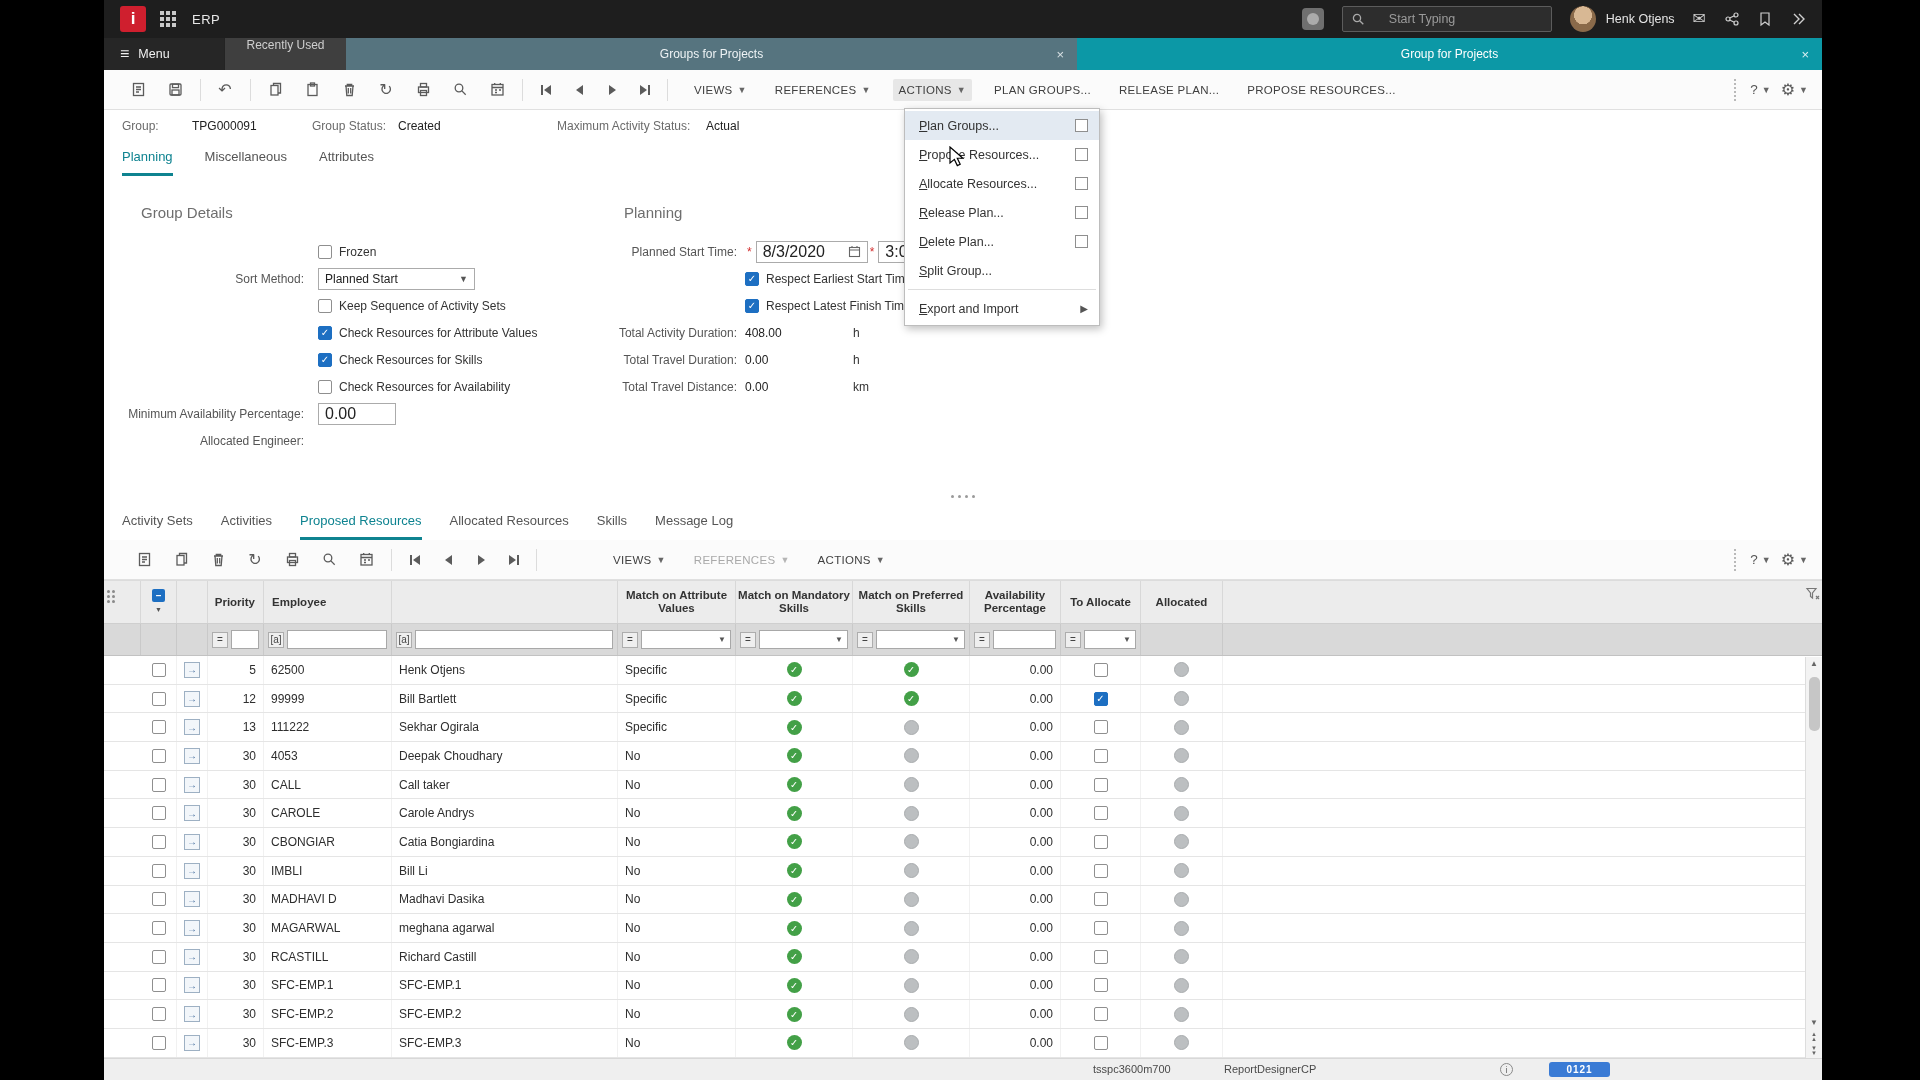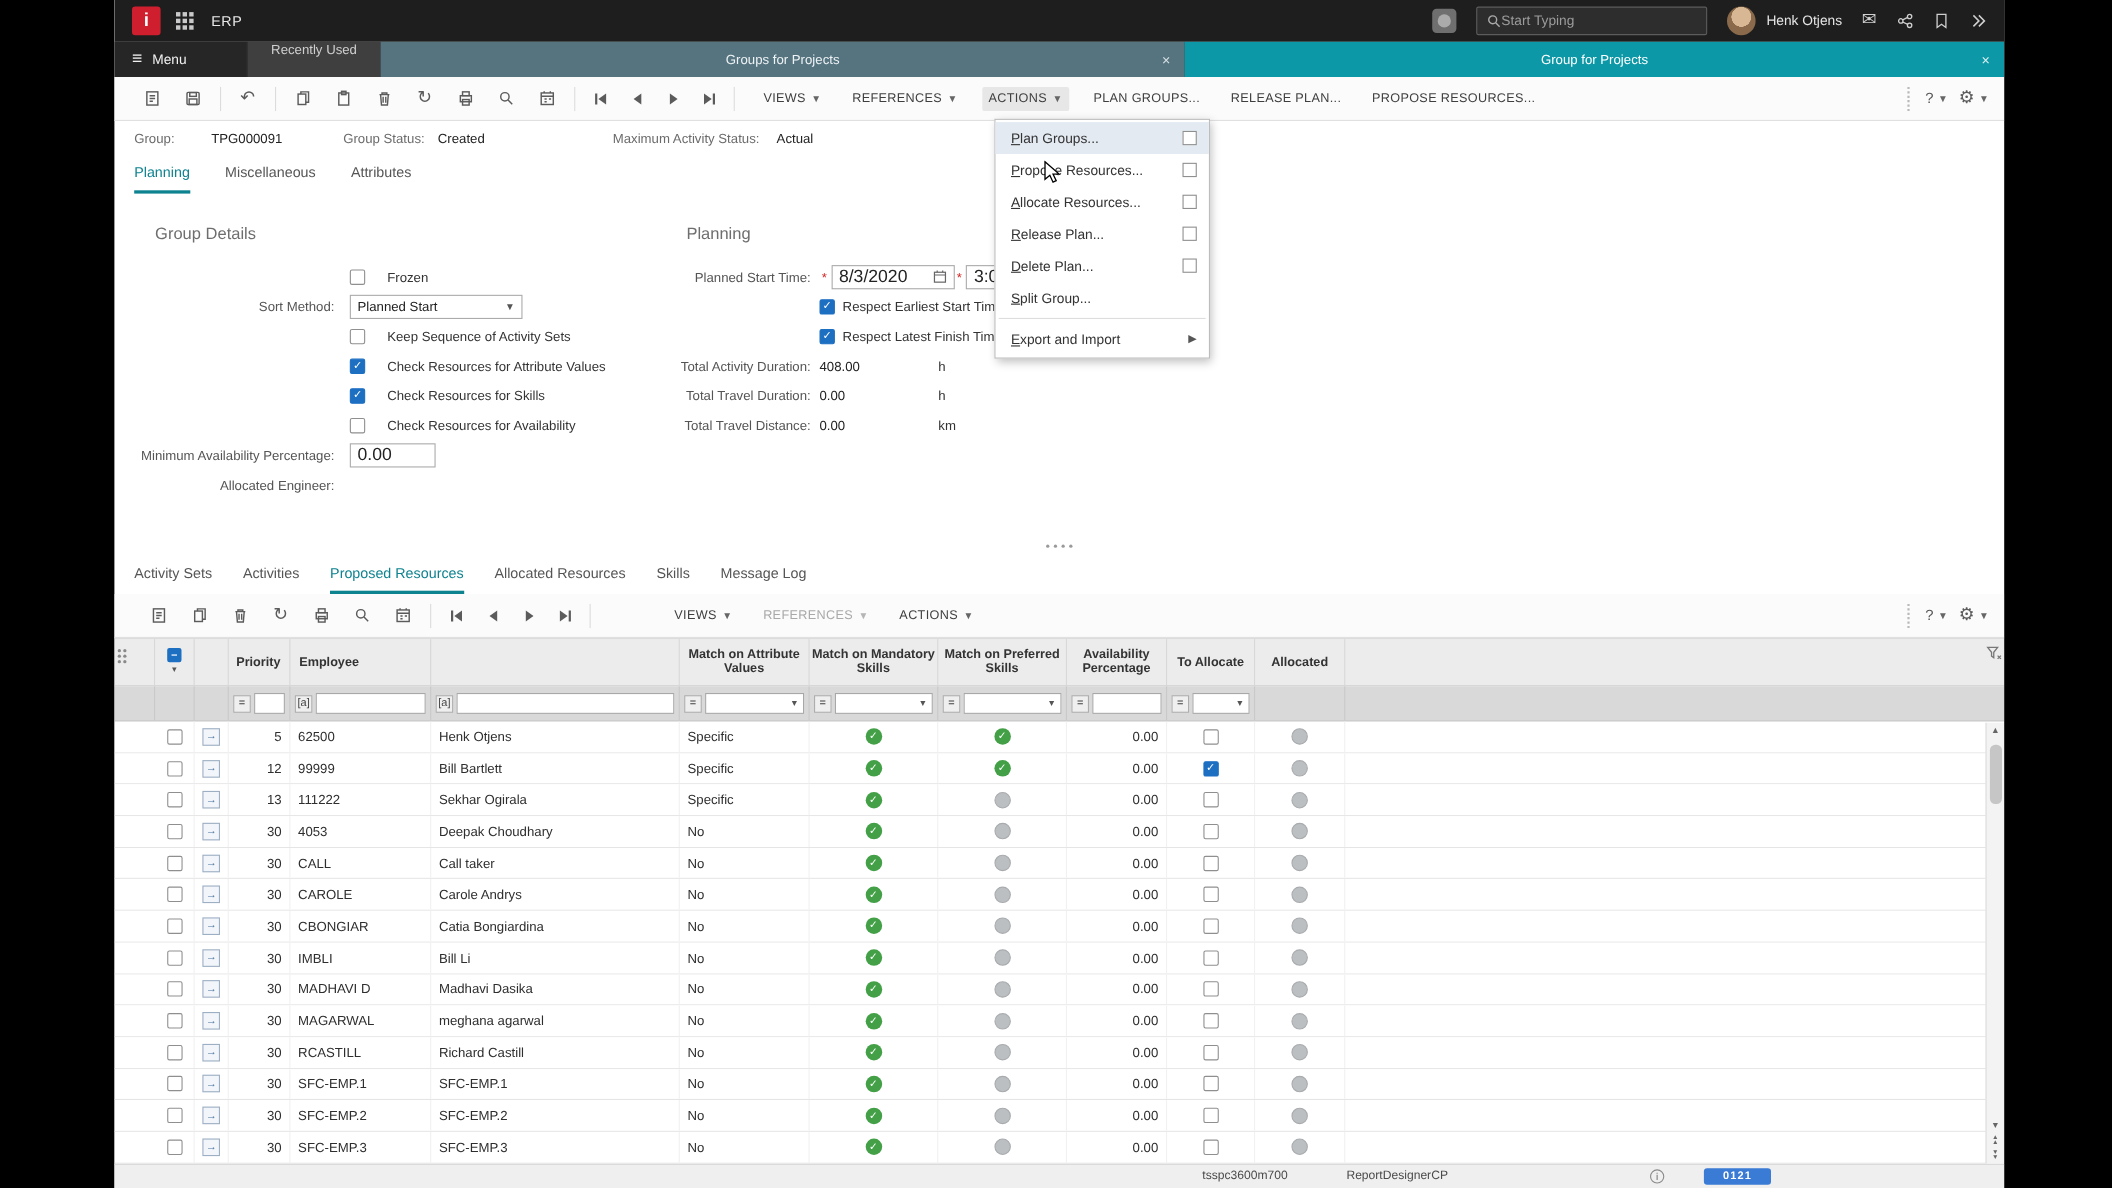--- a/index.html
+++ b/index.html
@@ -12,21 +12,21 @@
 .topbar{height:38px;background:#1e1e1e;display:flex;align-items:center;padding:0 16px;gap:12px;flex:none}
 .logo{width:26px;height:26px;background:var(--c-logo,#cf1f2e);border-radius:3px;color:#fff;
   font-weight:bold;font-size:17px;display:flex;align-items:center;justify-content:center}
 .waffle{display:grid;grid-template-columns:repeat(3,4px);grid-gap:2px;margin-left:2px}
 .waffle i{width:4px;height:4px;background:#c9c9c9;display:block}
 .product{color:#e8e8e8;font-size:13px;letter-spacing:.5px;margin-left:4px}
 .tb-right{margin-left:auto;display:flex;align-items:center;gap:18px}
 .rec-ico{width:22px;height:22px;border-radius:4px;background:#6f6f6f;position:relative}
 .rec-ico:after{content:"";position:absolute;left:5px;top:5px;width:12px;height:12px;border-radius:50%;background:#ababab}
 .searchbox{width:210px;height:26px;background:#2d2d2d;border:1px solid #5c5c5c;border-radius:2px;
-  display:flex;align-items:center;padding:0 8px;gap:0}
+  display:flex;align-items:center;padding:0 8px;gap:24px}
 .searchbox input{flex:1;background:transparent;border:none;outline:none;color:#ccc;font-size:12.5px;min-width:0}
 .searchbox input::placeholder{color:#9b9b9b}
 .avatar{width:26px;height:26px;border-radius:50%;
   background:radial-gradient(circle at 50% 36%,#d8b894 0 42%,#8a6a4a 43% 100%)}
 .uname{color:#e4e4e4;font-size:12.5px;margin-left:-8px}
 .tico{color:#cfcfcf;font-size:16px;line-height:1}
 .tico svg{display:block}
 
 
 .tabbar{height:32px;background:#2f2f2f;display:flex;align-items:stretch;flex:none}
@@ -74,21 +74,21 @@
 
 
 .formarea{height:312px;position:relative;flex:none;font-size:12px;color:#333}
 .sect{position:absolute;top:28px;font-size:15px;color:#6e6e6e}
 .colL{position:absolute;left:18px;top:62px;width:500px}
 .colR{position:absolute;left:420px;top:62px;width:760px}
 .frow{height:27px;display:flex;align-items:center}
 .flab{color:#555;text-align:right;white-space:nowrap}
 .colL .flab{width:182px;flex:none}
 .colR .flab{width:213px;flex:none}
-.colL .ctl{margin-left:14px;display:flex;align-items:center;gap:20px}
+.colL .ctl{margin-left:14px;display:flex;align-items:center;gap:7px}
 .colR .ctl{margin-left:8px;display:flex;align-items:center}
 .cb{width:14px;height:14px;border:1px solid #8f8f8f;border-radius:2px;background:#fff;
   display:inline-flex;align-items:center;justify-content:center;flex:none}
 .cb.on{background:var(--c-blue,#1d6fc2);border-color:var(--c-blue,#1d6fc2)}
 .cb.on:after{content:"✓";color:#fff;font-size:10px;font-weight:bold}
 .cblab{color:#333;margin-left:0}
 .ibox{height:22px;border:1px solid #ababab;background:#fff;display:flex;align-items:center;
   padding:0 6px;font-size:16px;color:#222}
 .selbox{width:157px;height:22px;border:1px solid #ababab;background:#fff;display:flex;
   align-items:center;justify-content:space-between;padding:0 6px;font-size:12px;color:#222}

